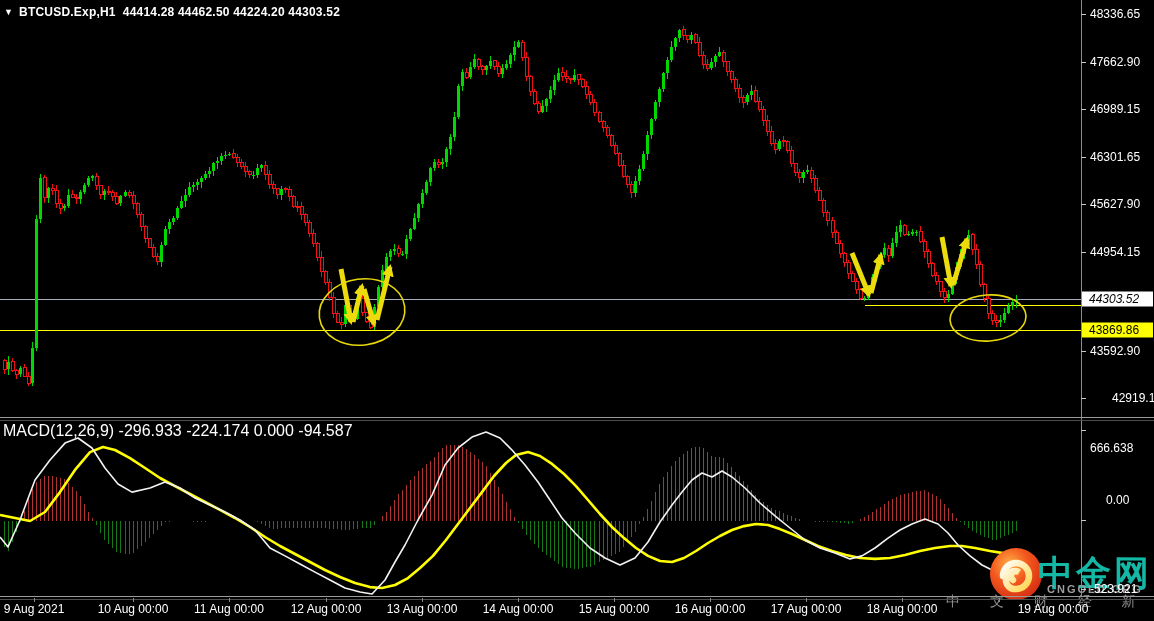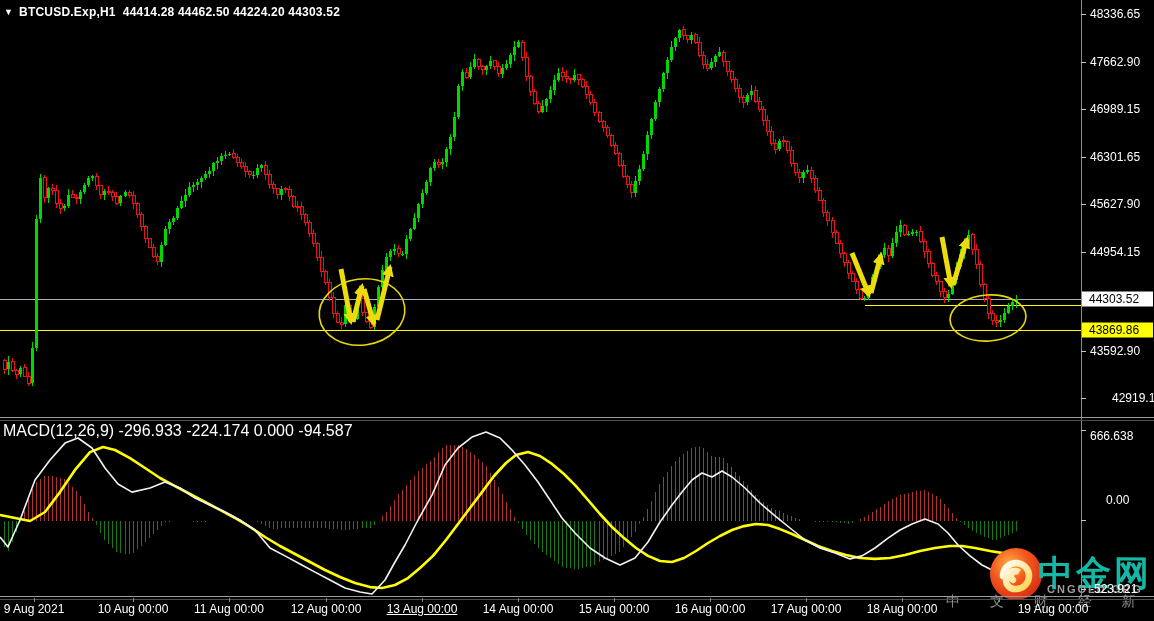--- a/index.html
+++ b/index.html
@@ -6,21 +6,21 @@
   #screen{position:relative;width:1154px;height:621px;background:#000;overflow:hidden;
           font-family:"Liberation Sans","DejaVu Sans",sans-serif;}
   .abs{position:absolute;}
   #title-bar{left:4px;top:5px;color:#fff;font-size:12px;font-weight:bold;letter-spacing:.2px;white-space:nowrap;}
   #title-bar .tri{font-size:9px;margin-right:6px;vertical-align:1px;}
   #indicator-label{left:3px;top:422px;color:#fff;font-size:16px;white-space:nowrap;}
   .axis-label{position:absolute;left:1090px;color:#fff;font-size:12px;transform:translateY(-50%);white-space:nowrap;}
   .axis-tick{position:absolute;left:1081px;width:5px;height:1px;background:#c8c8c8;}
   .price-tag{position:absolute;left:1082px;width:71px;height:15px;color:#000;font-size:12px;
              line-height:15px;padding-left:7px;transform:translateY(-50%);box-sizing:border-box;}
-  #bid-box{background:#fff;}
+  #bid-box{background:#fff;font-style:italic;}
   #level-box{background:#ffff00;}
   .date-label{position:absolute;top:602px;color:#fff;font-size:12px;transform:translateX(-50%);white-space:nowrap;}
   .date-tick{position:absolute;top:598px;width:1px;height:4px;background:#8a8a8a;}
   .div-h{position:absolute;left:0;width:1154px;height:1px;}
   #axis-border{position:absolute;left:1081px;top:0;width:1px;height:596px;background:#8c8c8c;}
   #logo-brand{left:1038px;top:550px;color:#14b8a6;font-size:35px;font-weight:bold;letter-spacing:3px;white-space:nowrap;}
   #logo-domain{left:1047px;top:583px;color:#9f9f9f;font-size:11px;font-weight:bold;letter-spacing:2px;white-space:nowrap;}
   #logo-tagline{left:946px;top:593px;color:#8f8f8f;font-size:14px;letter-spacing:13px;white-space:nowrap;}
 </style>
 </head>
@@ -846,37 +846,37 @@
       <div class="axis-label" style="top: 204px;">45627.90</div>
       <div class="axis-tick" style="top: 252px;"></div>
       <div class="axis-label" style="top: 252px;">44954.15</div>
       <div class="axis-tick" style="top: 351px;"></div>
       <div class="axis-label" style="top: 351px;">43592.90</div>
       <div class="axis-tick" style="top: 398px;"></div>
       <div class="axis-label" style="top: 398px; margin-left: 22px;">42919.15</div>
     </div>
   <div id="macd-axis">
       <div class="axis-tick" style="top: 430px;"></div>
-      <div class="axis-label" style="top: 436px;">666.638</div>
+      <div class="axis-label" style="top: 448px;">666.638</div>
       <div class="axis-tick" style="top: 520px;"></div>
       <div class="axis-label" style="top: 500px; margin-left: 16px;">0.00</div>
       <div class="axis-tick" style="top: 589px;"></div>
       <div class="axis-label" style="top: 589px;">-523.921</div>
     </div>
   <div id="time-axis">
       <div class="date-tick" style="left: 34px;"></div>
       <div class="date-label" style="left: 34px;">9 Aug 2021</div>
       <div class="date-tick" style="left: 133px;"></div>
       <div class="date-label" style="left: 133px;">10 Aug 00:00</div>
       <div class="date-tick" style="left: 229px;"></div>
       <div class="date-label" style="left: 229px;">11 Aug 00:00</div>
       <div class="date-tick" style="left: 326px;"></div>
       <div class="date-label" style="left: 326px;">12 Aug 00:00</div>
       <div class="date-tick" style="left: 422px;"></div>
-      <div class="date-label" style="left: 422px; text-decoration: underline;">13 Aug 00:00</div>
+      <div class="date-label" style="left: 422px;">13 Aug 00:00</div>
       <div class="date-tick" style="left: 518px;"></div>
       <div class="date-label" style="left: 518px;">14 Aug 00:00</div>
       <div class="date-tick" style="left: 614px;"></div>
       <div class="date-label" style="left: 614px;">15 Aug 00:00</div>
       <div class="date-tick" style="left: 710px;"></div>
       <div class="date-label" style="left: 710px;">16 Aug 00:00</div>
       <div class="date-tick" style="left: 806px;"></div>
       <div class="date-label" style="left: 806px;">17 Aug 00:00</div>
       <div class="date-tick" style="left: 902px;"></div>
       <div class="date-label" style="left: 902px;">18 Aug 00:00</div>

